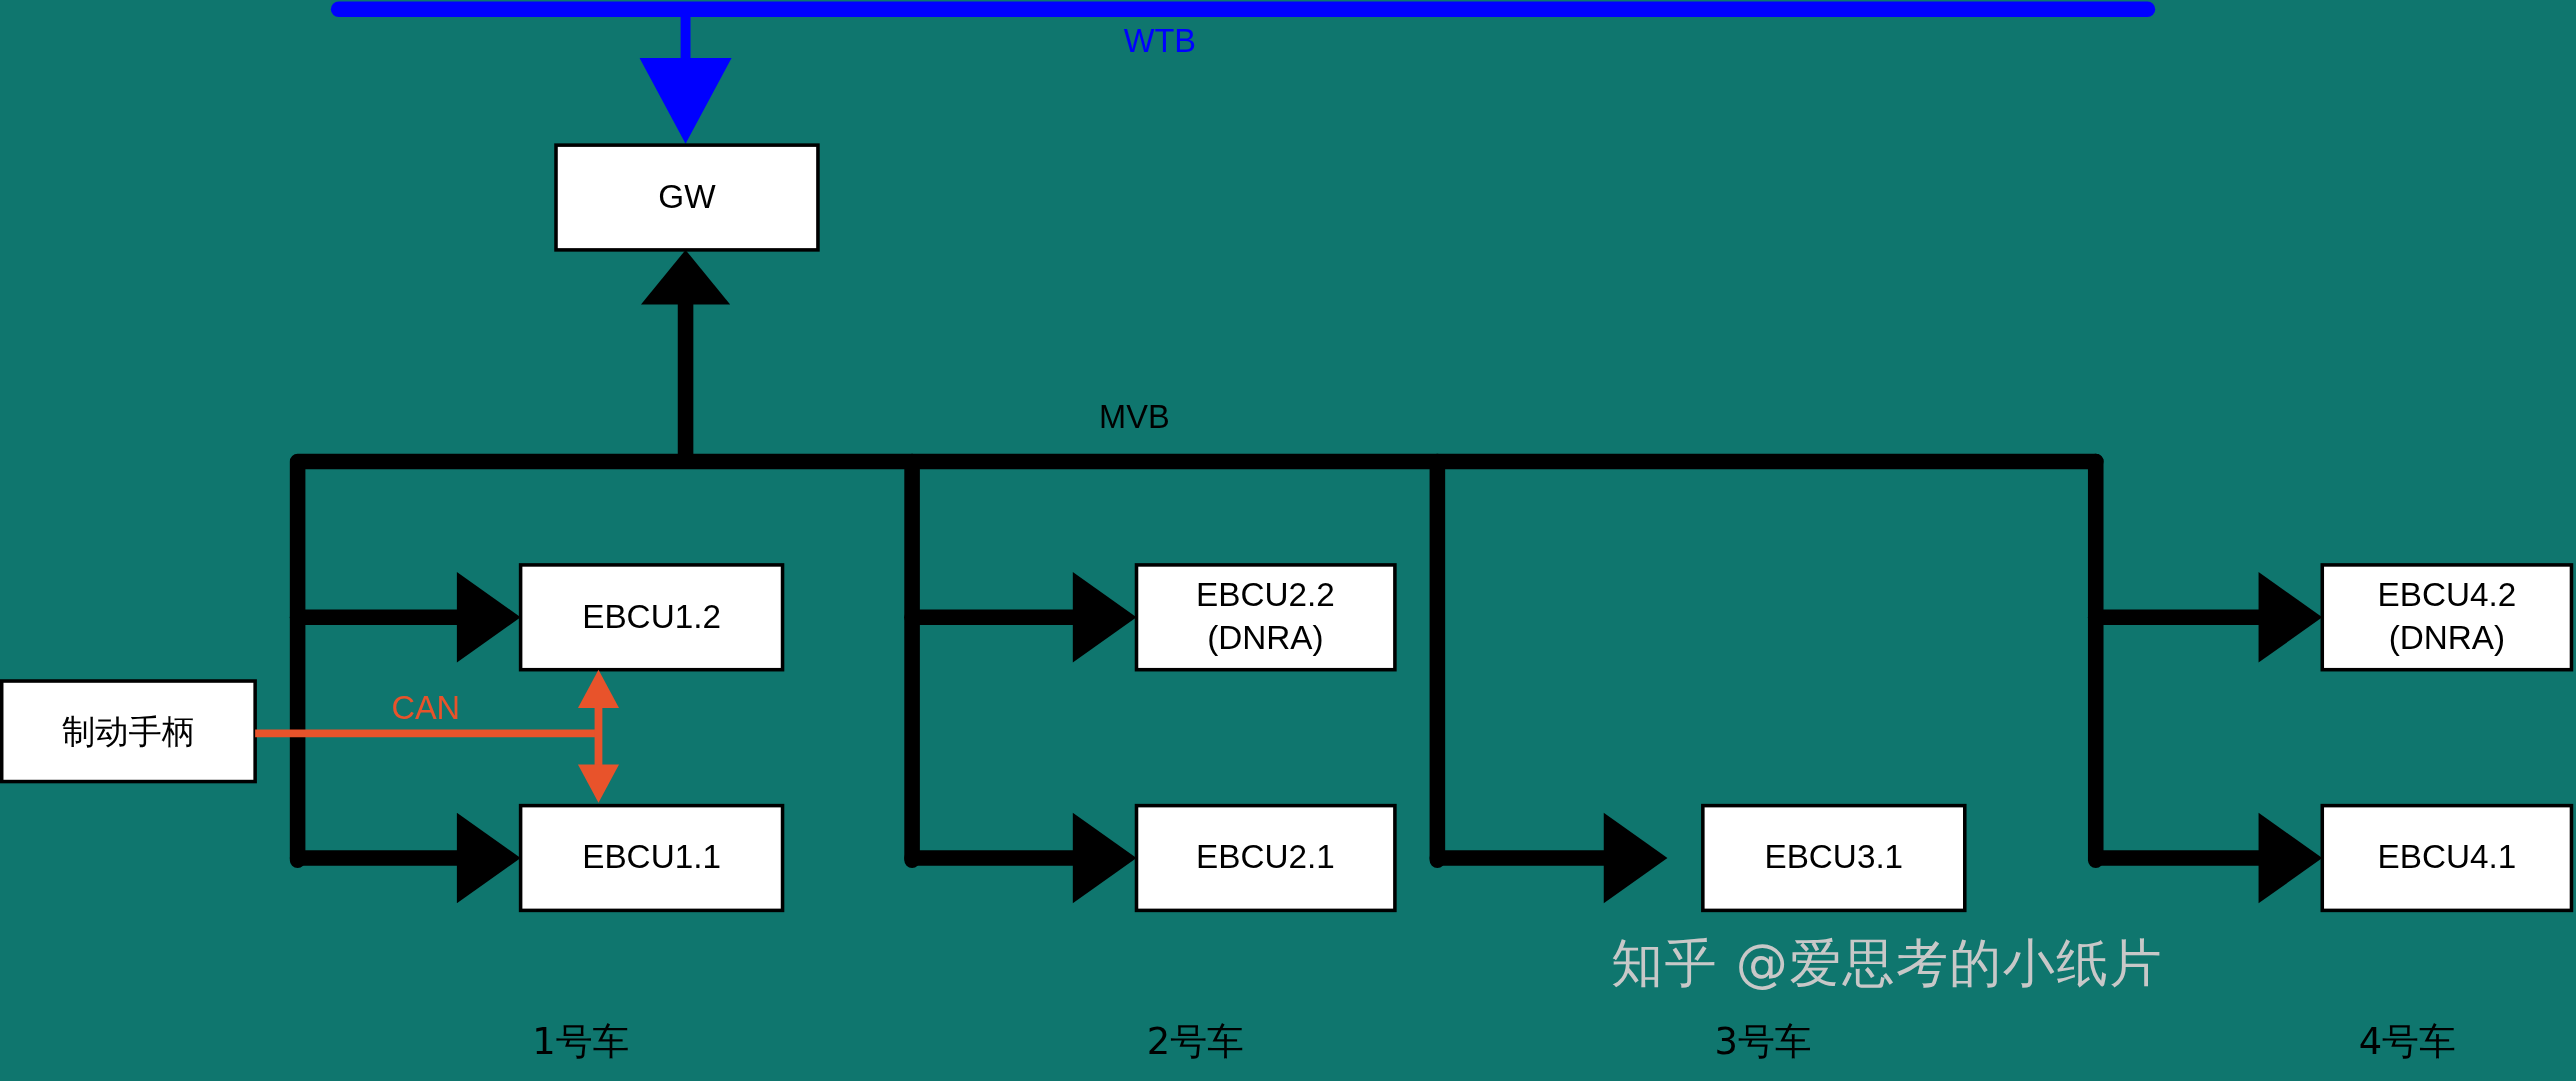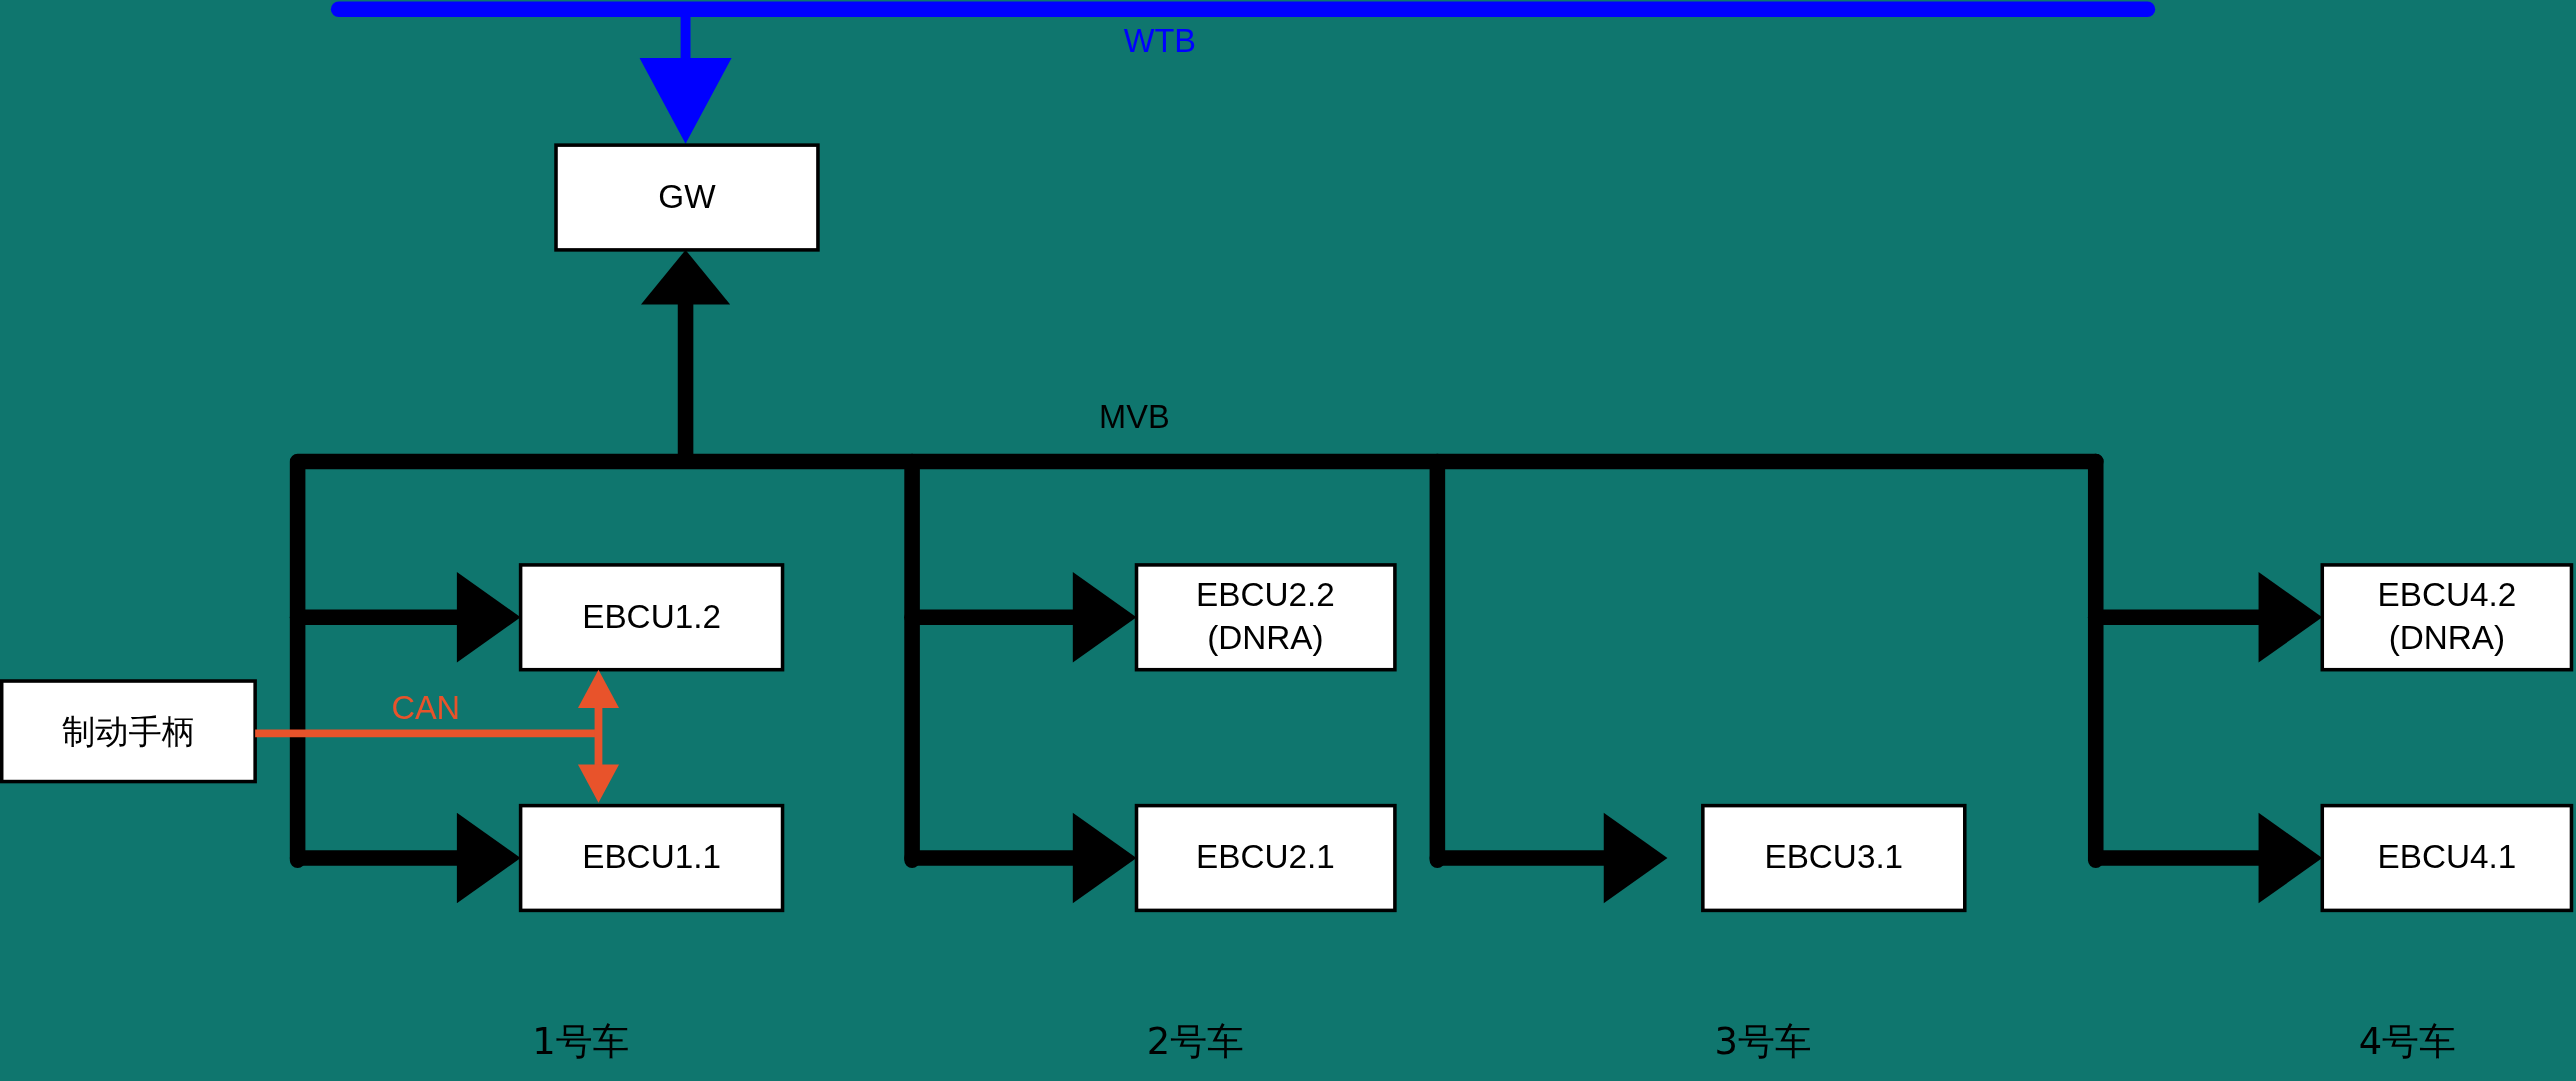--- a/index.html
+++ b/index.html
@@ -193,15 +193,16 @@
     <rect class="node-box" x="3280" y="1138" width="352" height="148"></rect>
     <text class="node-label" x="3456" y="1214">EBCU4.1</text>
 
     <text class="car-label" x="820" y="1474">1号车</text>
     <text class="car-label" x="1688" y="1474">2号车</text>
     <text class="car-label" x="2490" y="1474">3号车</text>
     <text class="car-label" x="3400" y="1474">4号车</text>
 
   </svg>
 
+  <div class="watermark">知乎 @爱思考的小纸片</div>
 
 </div>
 
 
 </body></html>

